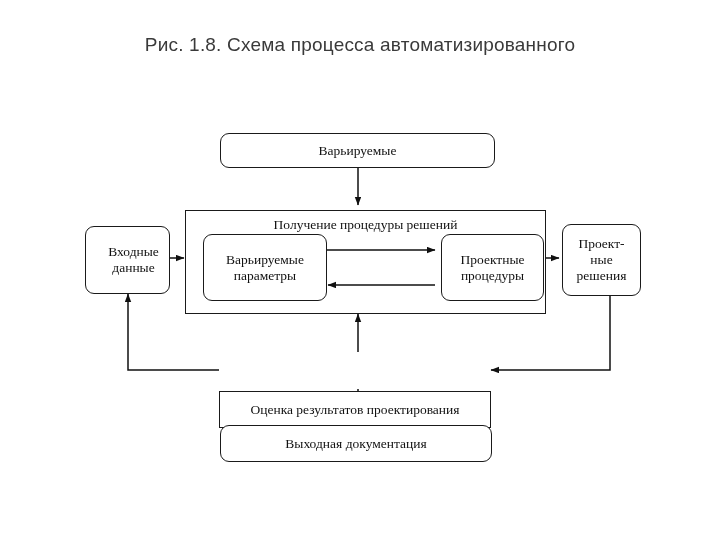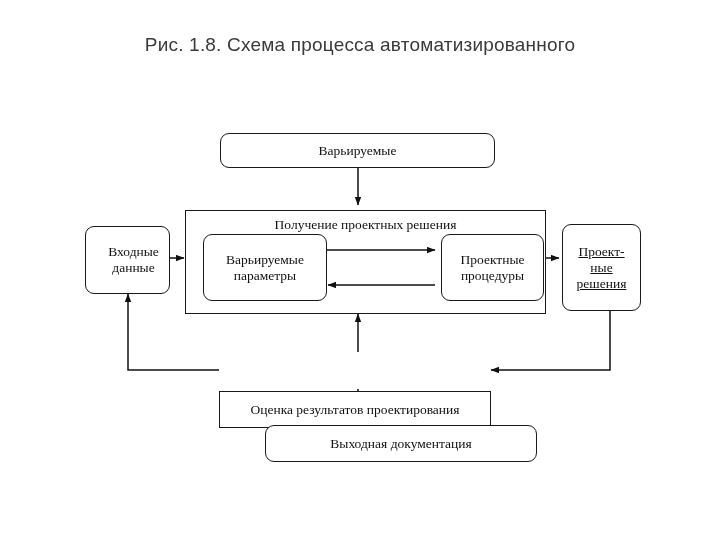--- a/index.html
+++ b/index.html
@@ -117,41 +117,41 @@
     <div class="box rounded" id="box-constraints" style="left:220px; top:133px; width:275px; height:35px;">
       <span class="label">Варьируемые</span>
     </div>
 
     <div class="box rounded" id="box-input-data" style="left:85px; top:226px; width:85px; height:68px;padding-left:12px;">
       <span class="label">Входные
 данные</span>
     </div>
 
     <div class="box sharp" id="box-obtaining-solutions" style="left:185px; top:210px; width:361px; height:104px;">
-      <span class="label">Получение проектных решения</span>
+      <span class="label">Получение процедуры решений</span>
     </div>
 
     <div class="box rounded" id="box-procedures" style="left:441px; top:234px; width:103px; height:67px;">
       <span class="label">Проектные
 процедуры</span>
     </div>
 
     <div class="box rounded" id="box-varied-params" style="left:203px; top:234px; width:124px; height:67px;">
       <span class="label">Варьируемые
 параметры</span>
     </div>
 
-    <div class="box rounded" id="box-solutions" style="left:562px; top:224px; width:79px; height:87px;text-decoration:underline;">
+    <div class="box rounded" id="box-solutions" style="left:562px; top:224px; width:79px; height:72px;">
       <span class="label">Проект-
 ные
 решения</span>
     </div>
 
     <div class="box sharp" id="box-evaluation" style="left:219px; top:352px; width:272px; height:37px;margin-top:39px;">
       <span class="label">Оценка результатов проектирования</span>
     </div>
 
-    <div class="box rounded" id="box-output-docs" style="left:220px; top:425px; width:272px; height:37px;margin-left:45px;">
+    <div class="box rounded" id="box-output-docs" style="left:220px; top:425px; width:272px; height:37px;">
       <span class="label">Выходная документация</span>
     </div>
 
   </div>
 </div>
 
 </body></html>

